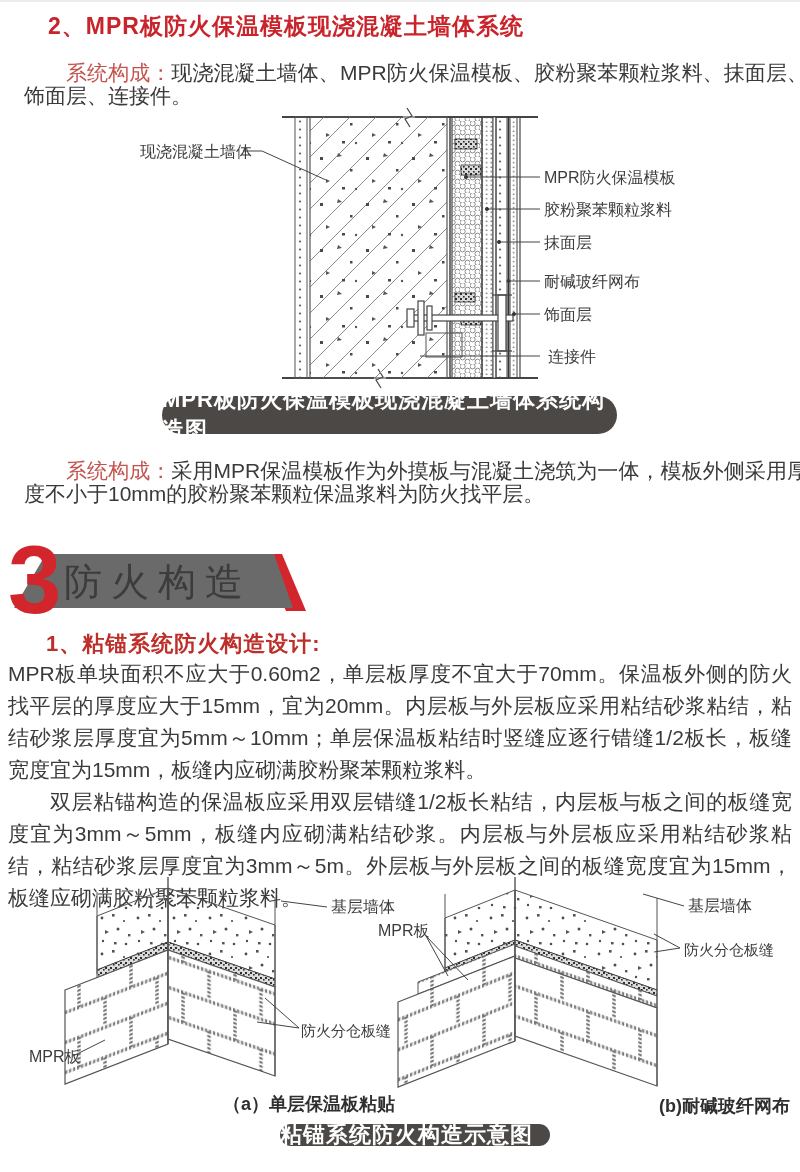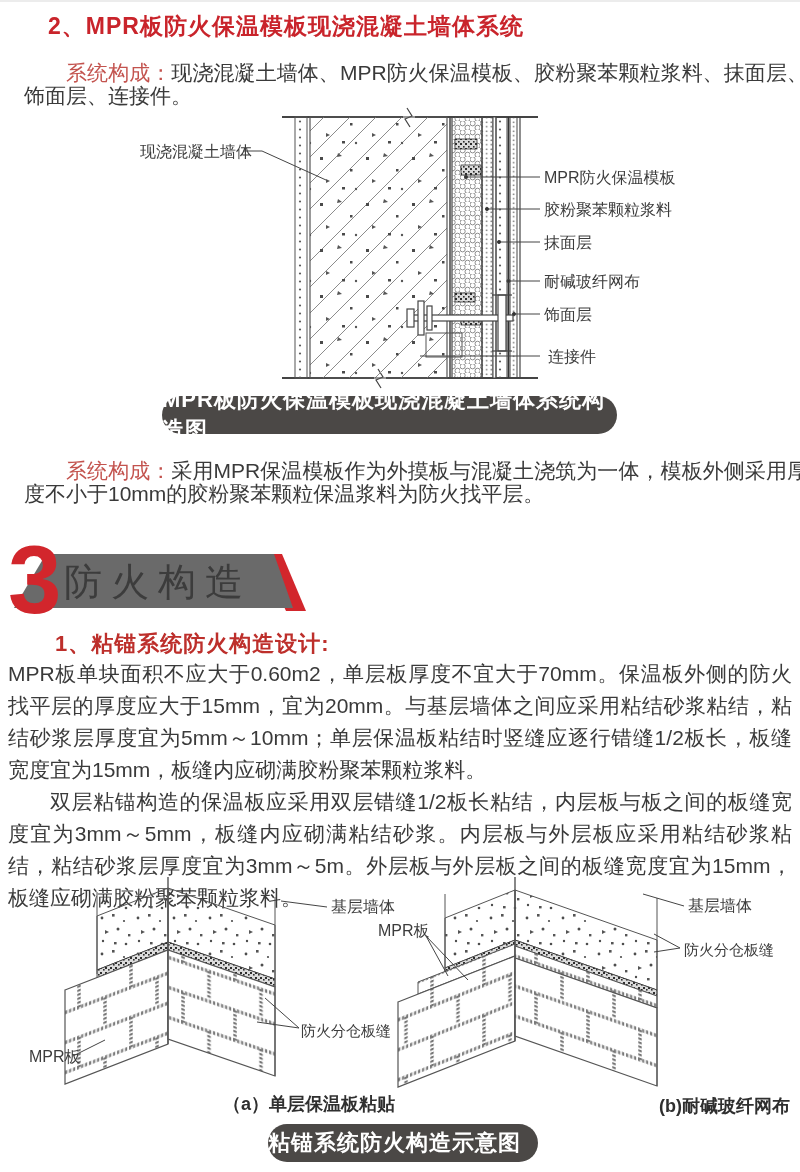--- a/index.html
+++ b/index.html
@@ -9,26 +9,26 @@
   .hairline{left:0;top:0;width:800px;height:2px;background:#ececec;}
   .h2red{left:48px;top:11px;font-size:23px;font-weight:bold;color:#c9242b;letter-spacing:1px;}
   .para{left:24px;width:784px;font-size:21px;line-height:23px;text-align:justify;color:#3a3a3a;}
   .para.indent{text-indent:2em;}
   .redlabel{color:#c3534e;}
   .p-comp{top:40px;}
   .p-proc{top:438px;}
   .pill{background:#4b4846;border-radius:19px;color:#fff;font-weight:bold;
         display:flex;align-items:center;justify-content:flex-start;}
   .pill1{left:162px;top:396px;width:455px;height:38px;font-size:22px;letter-spacing:1px;}
-  .pill2{left:268px;top:1124px;width:270px;height:38px;font-size:22px;letter-spacing:1px;}
+  .pill2{left:280px;top:1124px;width:270px;height:22px;font-size:22px;letter-spacing:1px;}
   .banner{left:8px;top:545px;width:310px;height:76px;}
   .banner .num3{position:absolute;left:0;top:-8px;font-size:96px;line-height:86px;
         font-weight:800;color:#d2262c;font-family:"Liberation Sans",sans-serif;}
   .banner svg{position:absolute;left:0;top:0;}
-  .subh{left:55px;top:629px;font-size:22px;font-weight:bold;color:#bd2f2b;letter-spacing:1px;}
+  .subh{left:46px;top:629px;font-size:22px;font-weight:bold;color:#bd2f2b;letter-spacing:1px;}
   .bodytext{left:8px;top:658px;width:784px;font-size:21px;line-height:32px;
         text-align:justify;color:#3a3a3a;}
   .bodytext p{margin:0;padding:0;}
   .bodytext p.ind{text-indent:2em;}
   .figcap{font-size:18px;font-weight:bold;color:#2f2f2f;text-align:right;}
   .capA{left:25px;top:1092px;width:370px;}
   .capB{left:378px;top:1094px;width:412px;}
   svg text{font-family:"Liberation Sans",sans-serif;fill:#3c3c3c;}
 </style>
 </head>
@@ -142,21 +142,21 @@
     <polygon points="252,9 274,9 298,66 278,66" fill="#d2262c"></polygon>
     <polygon points="38,9 266,9 285,63 6,63" fill="#6a6a6a"></polygon>
     <text x="56" y="50" font-size="38" fill="#ffffff" letter-spacing="9">防火构造</text>
   </svg>
   <div class="num3">3</div>
 </div>
 
 <div class="abs subh">1、粘锚系统防火构造设计:</div>
 
 <div class="abs bodytext">
-  <p>MPR板单块面积不应大于0.60m2，单层板厚度不宜大于70mm。保温板外侧的防火找平层的厚度应大于15mm，宜为20mm。与基层墙体之间应采用粘结砂浆粘结，粘结砂浆层厚度宜为5mm～10mm；单层保温板粘结时竖缝应逐行错缝1/2板长，板缝宽度宜为15mm，板缝内应砌满胶粉聚苯颗粒浆料。</p>
+  <p>MPR板单块面积不应大于0.60m2，单层板厚度不宜大于70mm。保温板外侧的防火找平层的厚度应大于15mm，宜为20mm。内层板与外层板应采用粘结砂浆粘结，粘结砂浆层厚度宜为5mm～10mm；单层保温板粘结时竖缝应逐行错缝1/2板长，板缝宽度宜为15mm，板缝内应砌满胶粉聚苯颗粒浆料。</p>
   <p class="ind">双层粘锚构造的保温板应采用双层错缝1/2板长粘结，内层板与板之间的板缝宽度宜为3mm～5mm，板缝内应砌满粘结砂浆。内层板与外层板应采用粘结砂浆粘结，粘结砂浆层厚度宜为3mm～5m。外层板与外层板之间的板缝宽度宜为15mm，板缝应砌满胶粉聚苯颗粒浆料。</p>
 </div>
 
 <svg class="abs" style="left:25px;top:876px;" width="370" height="220" viewBox="0 0 370 220">
   <defs>
     <pattern id="aSpk" width="36" height="36" patternUnits="userSpaceOnUse">
       <circle cx="5" cy="6" r="1.4" fill="#4d4d4d"></circle>
         <rect x="15" y="2" width="2.6" height="2.6" fill="#555"></rect>
       <circle cx="27" cy="9" r="1.1" fill="#4d4d4d"></circle>
         <path d="M8,18 l4,2 l-4,2 z" fill="#555"></path>

